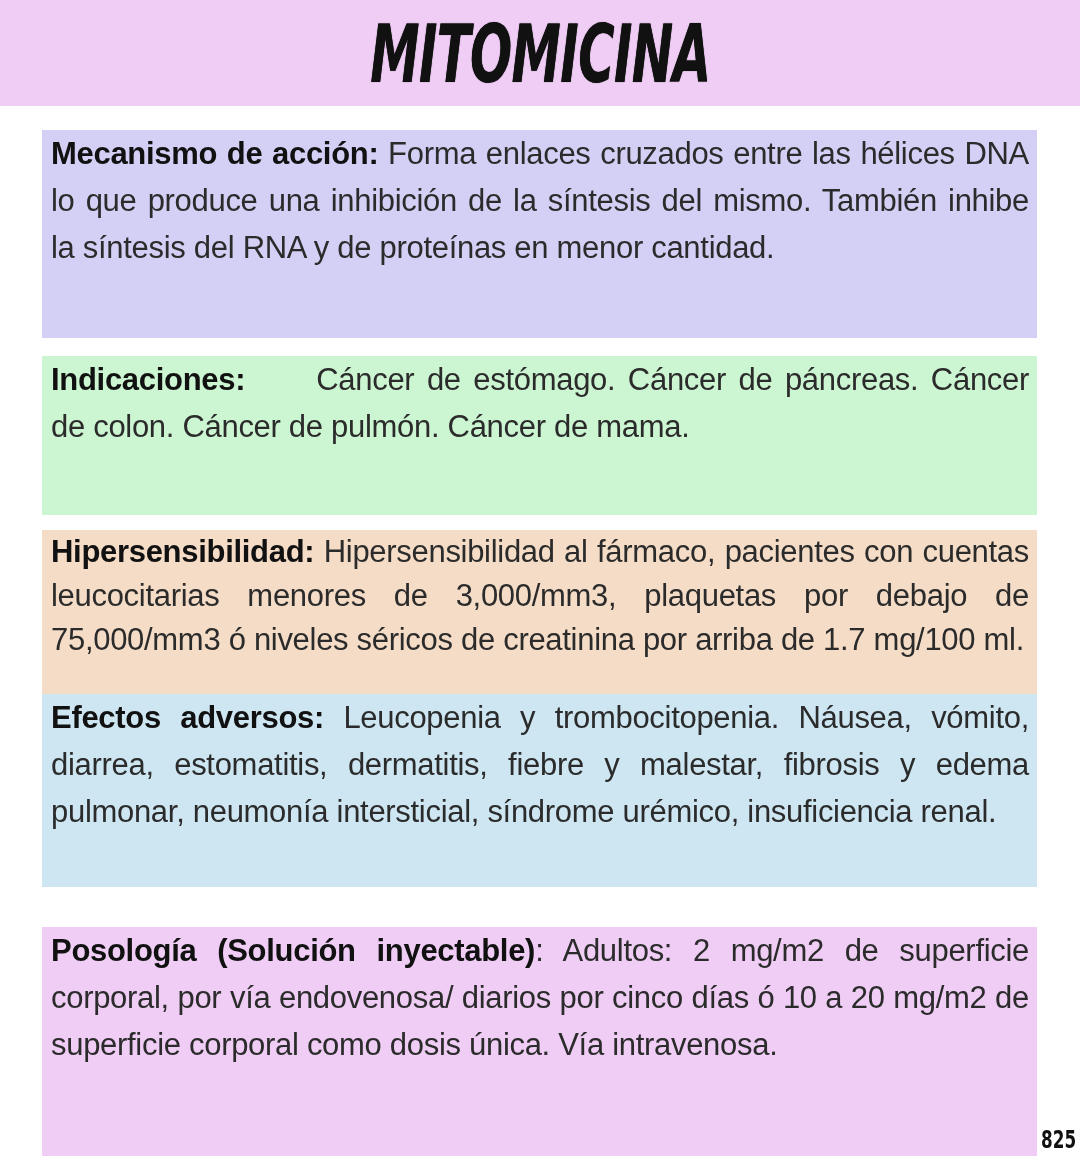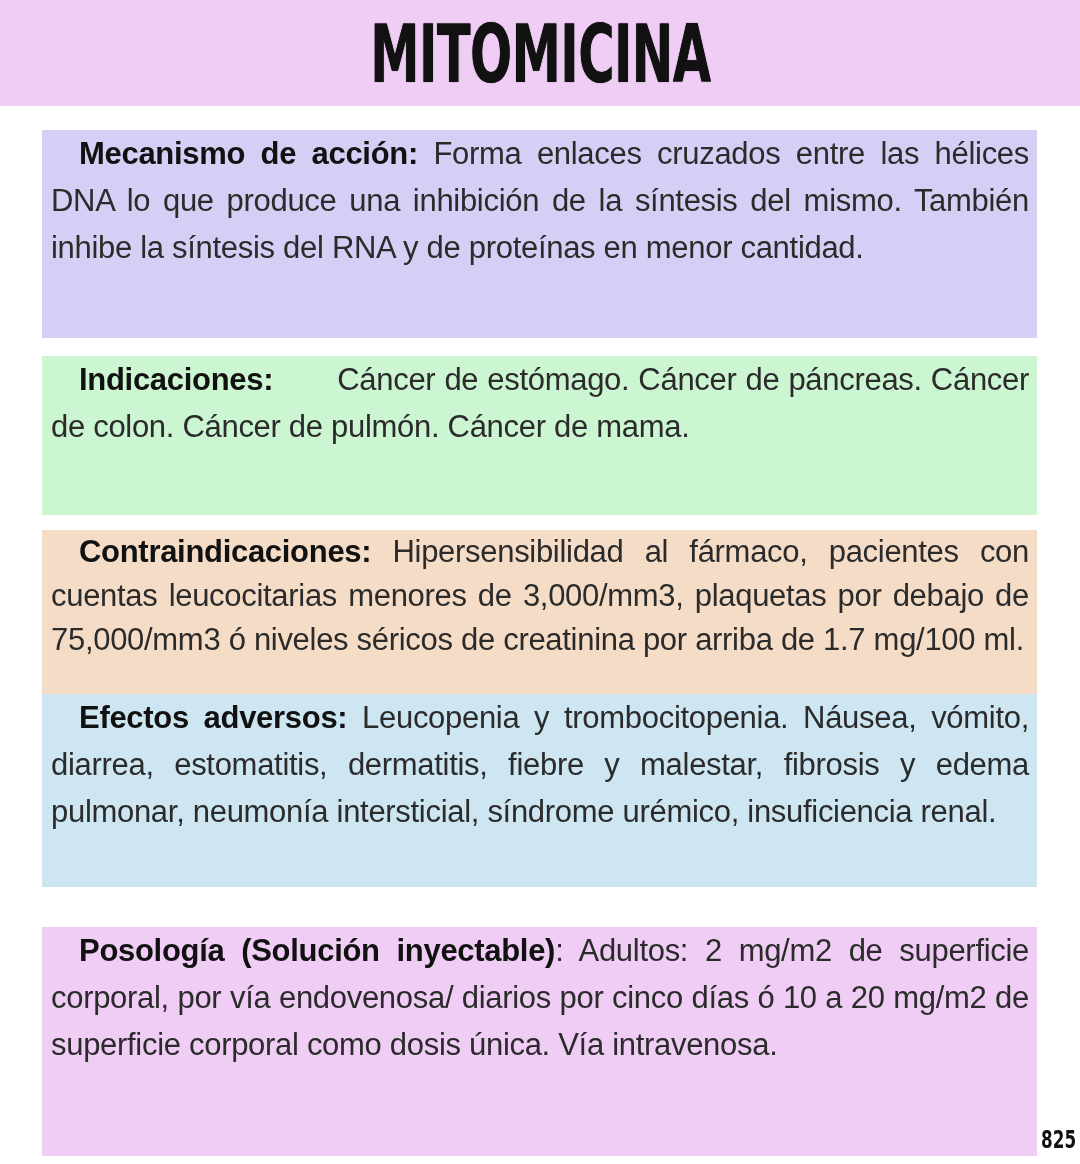--- a/index.html
+++ b/index.html
@@ -17,20 +17,21 @@
     }
     .header {
       position: absolute;
       left: 0; top: 0;
       width: 1080px;
       height: 106px;
       background: #EFCDF4;
       display: flex;
       align-items: center;
       justify-content: center;
+      font-style: italic;
     }
     .title {
       font-family: "DejaVu Sans", sans-serif;
       font-weight: bold;
       font-size: 80px;
       line-height: 1;
       color: #111111;
       letter-spacing: -1px;
       transform: scaleX(0.62);
       transform-origin: center;
@@ -45,21 +46,20 @@
       padding: 0 8px 0 9px;
       font-size: 31px;
       line-height: 47px;
       text-align: justify;
       color: #2b2b2b;
       letter-spacing: -0.3px;
     }
     .card .label {
       font-weight: bold;
       color: #111111;
-      margin-left: 28px;
     }
     .card-mecanismo   { top: 130px; height: 208px; background: #D4CFF5; padding-top: 0; }
     .card-indicaciones{ top: 356px; height: 159px; background: #CCF5D2; }
     .card-contra      { top: 530px; height: 164px; background: #F4DCC6; line-height: 44px; }
     .card-efectos     { top: 694px; height: 193px; background: #CDE6F2; }
     .card-posologia   { top: 927px; height: 229px; background: #EFCDF4; }
     .page-number {
       position: absolute;
       right: 4px;
       top: 1126px;
@@ -80,21 +80,21 @@
 
 <div class="card card-mecanismo">
   <span class="label">Mecanismo de acción:</span><span> Forma enlaces cruzados entre las hélices DNA lo que produce una inhibición de la síntesis del mismo. También inhibe la síntesis del RNA y de proteínas en menor cantidad.</span>
 </div>
 
 <div class="card card-indicaciones">
   <span class="label">Indicaciones:</span><span style="white-space: pre-wrap; margin-left: 46px;">  Cáncer de estómago. Cáncer de páncreas. Cáncer de colon. Cáncer de pulmón. Cáncer de mama.</span>
 </div>
 
 <div class="card card-contra">
-  <span class="label">Contraindicaciones:</span><span> Hipersensibilidad al fármaco, pacientes con cuentas leucocitarias menores de 3,000/mm3, plaquetas por debajo de 75,000/mm3 ó niveles séricos de creatinina por arriba de 1.7 mg/100 ml.</span>
+  <span class="label">Hipersensibilidad:</span><span> Hipersensibilidad al fármaco, pacientes con cuentas leucocitarias menores de 3,000/mm3, plaquetas por debajo de 75,000/mm3 ó niveles séricos de creatinina por arriba de 1.7 mg/100 ml.</span>
 </div>
 
 <div class="card card-efectos">
   <span class="label">Efectos adversos:</span><span> Leucopenia y trombocitopenia. Náusea, vómito, diarrea, estomatitis, dermatitis, fiebre y malestar, fibrosis y edema pulmonar, neumonía intersticial, síndrome urémico, insuficiencia renal.</span>
 </div>
 
 <div class="card card-posologia">
   <span class="label">Posología (Solución inyectable)</span><span>: Adultos: 2 mg/m2 de superficie corporal, por vía endovenosa/ diarios por cinco días ó 10 a 20 mg/m2 de superficie corporal como dosis única. Vía intravenosa.</span>
 </div>
 

